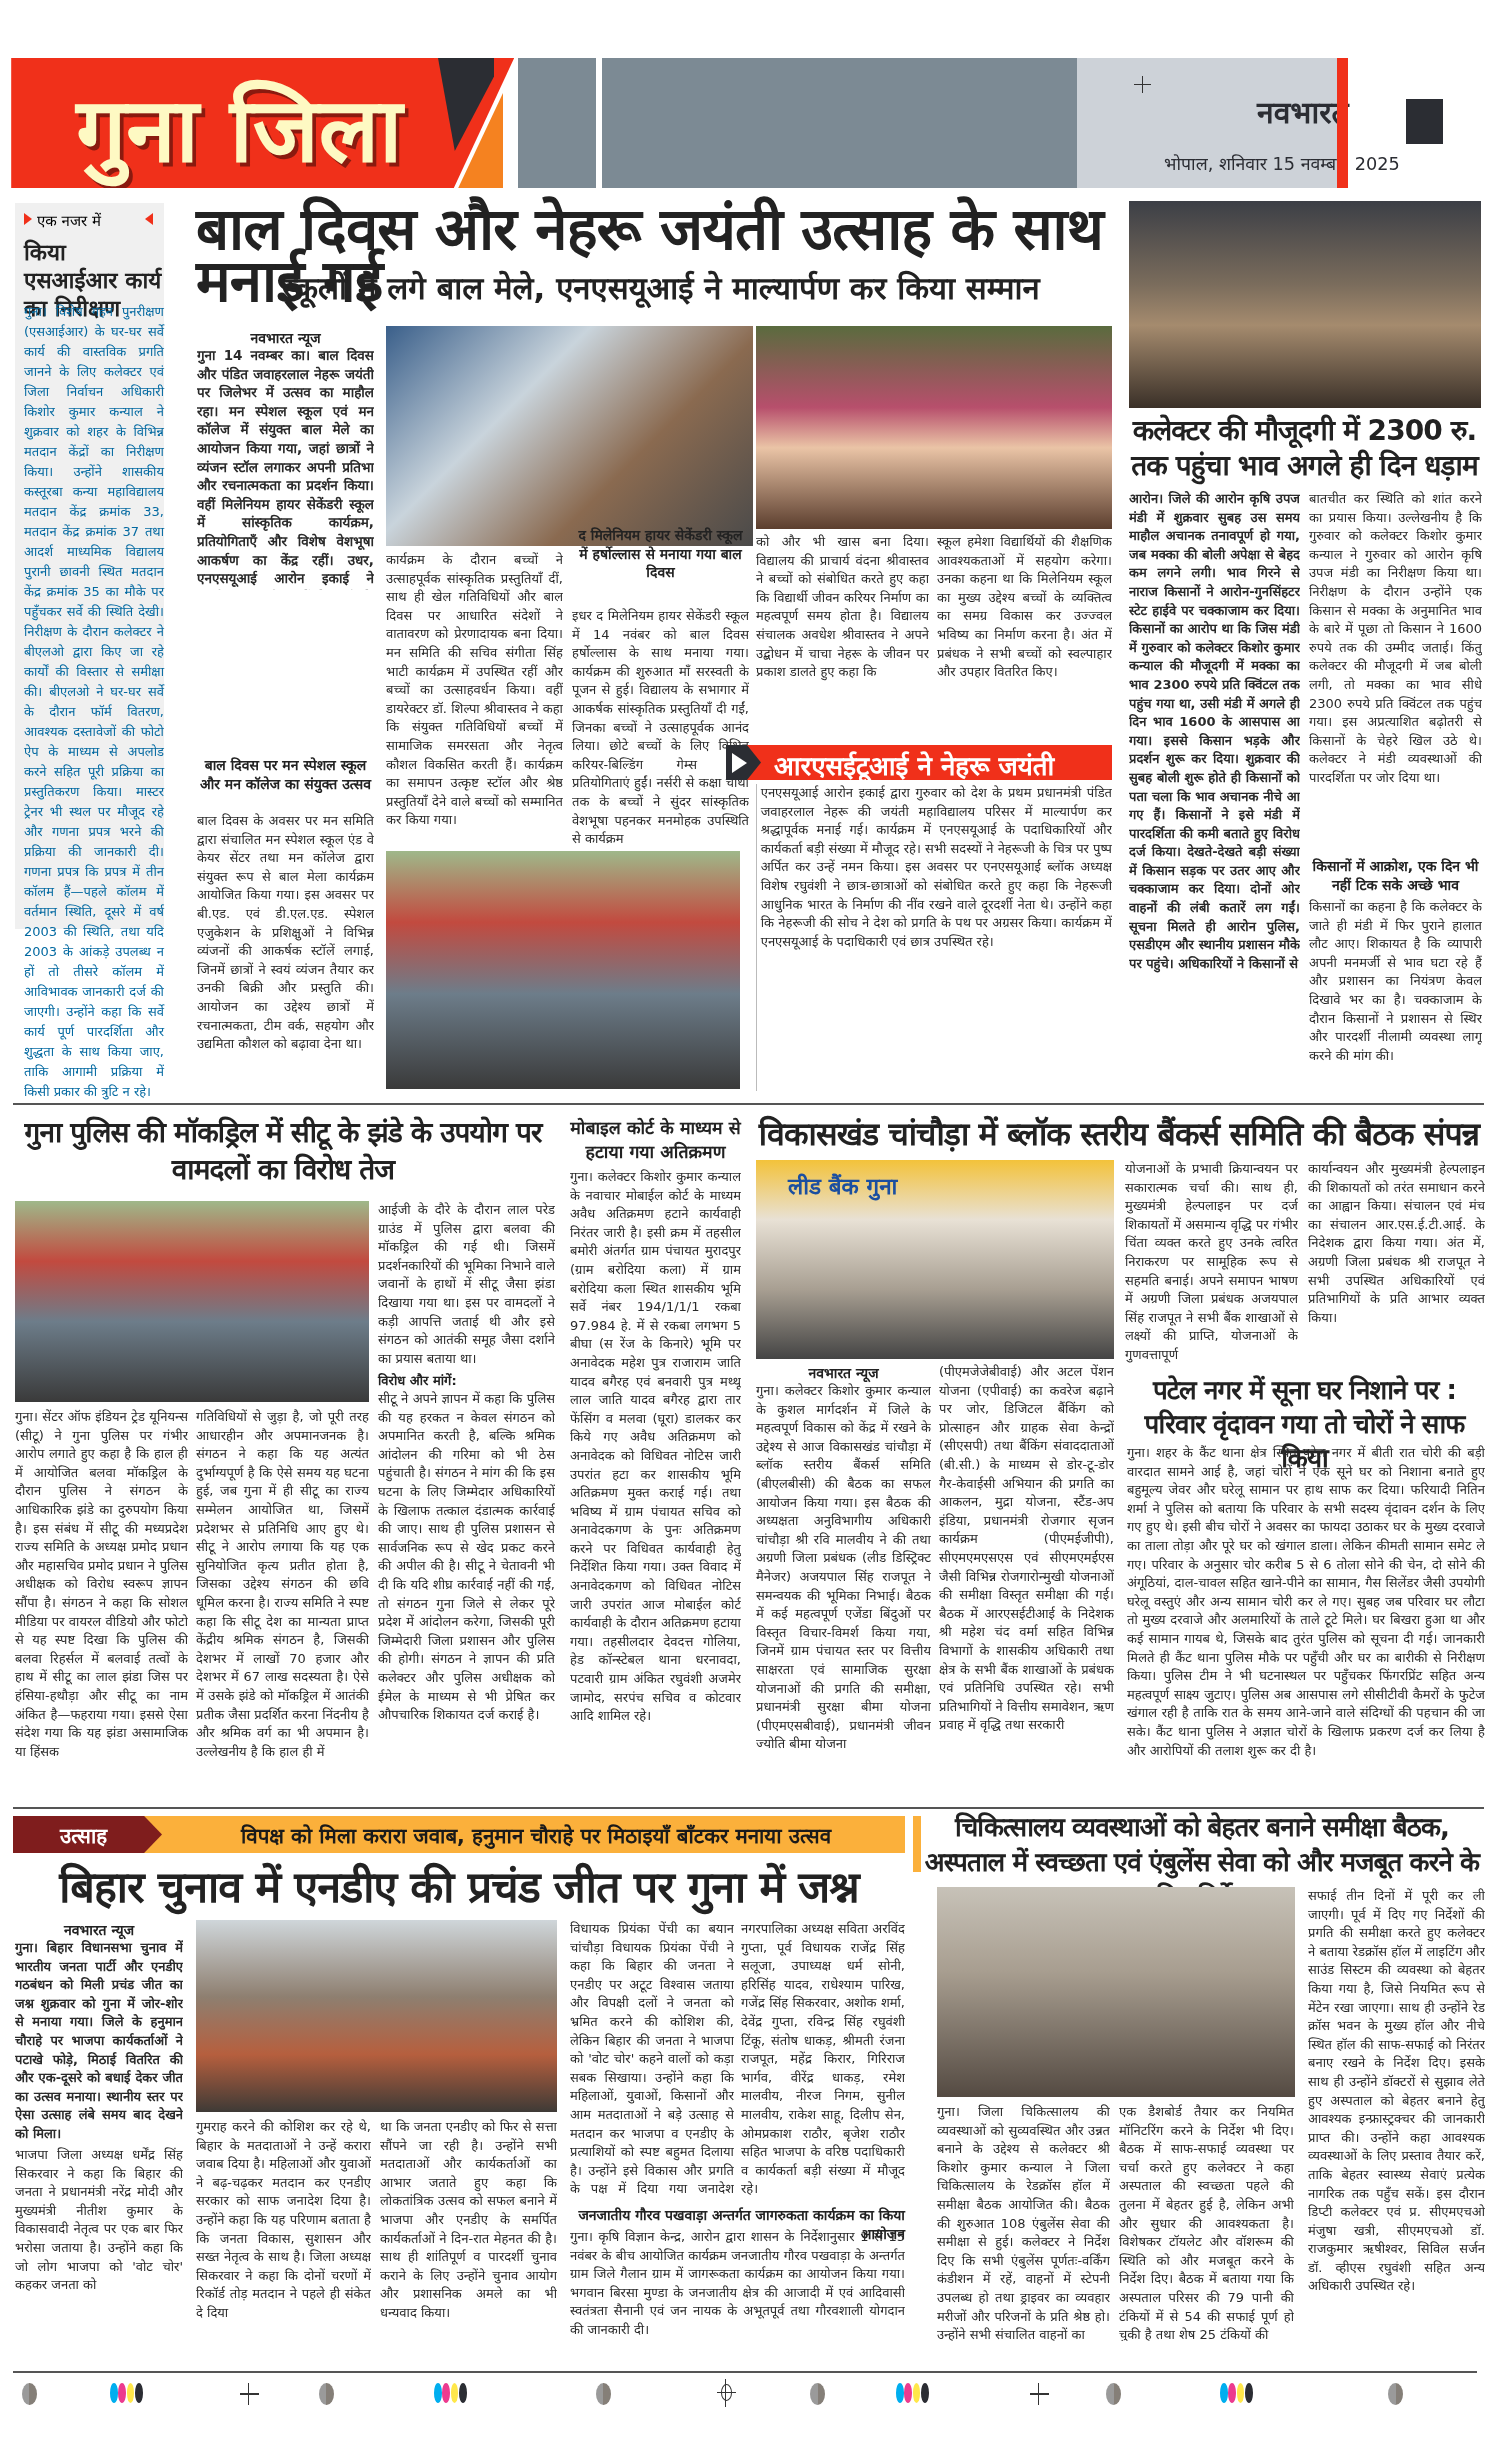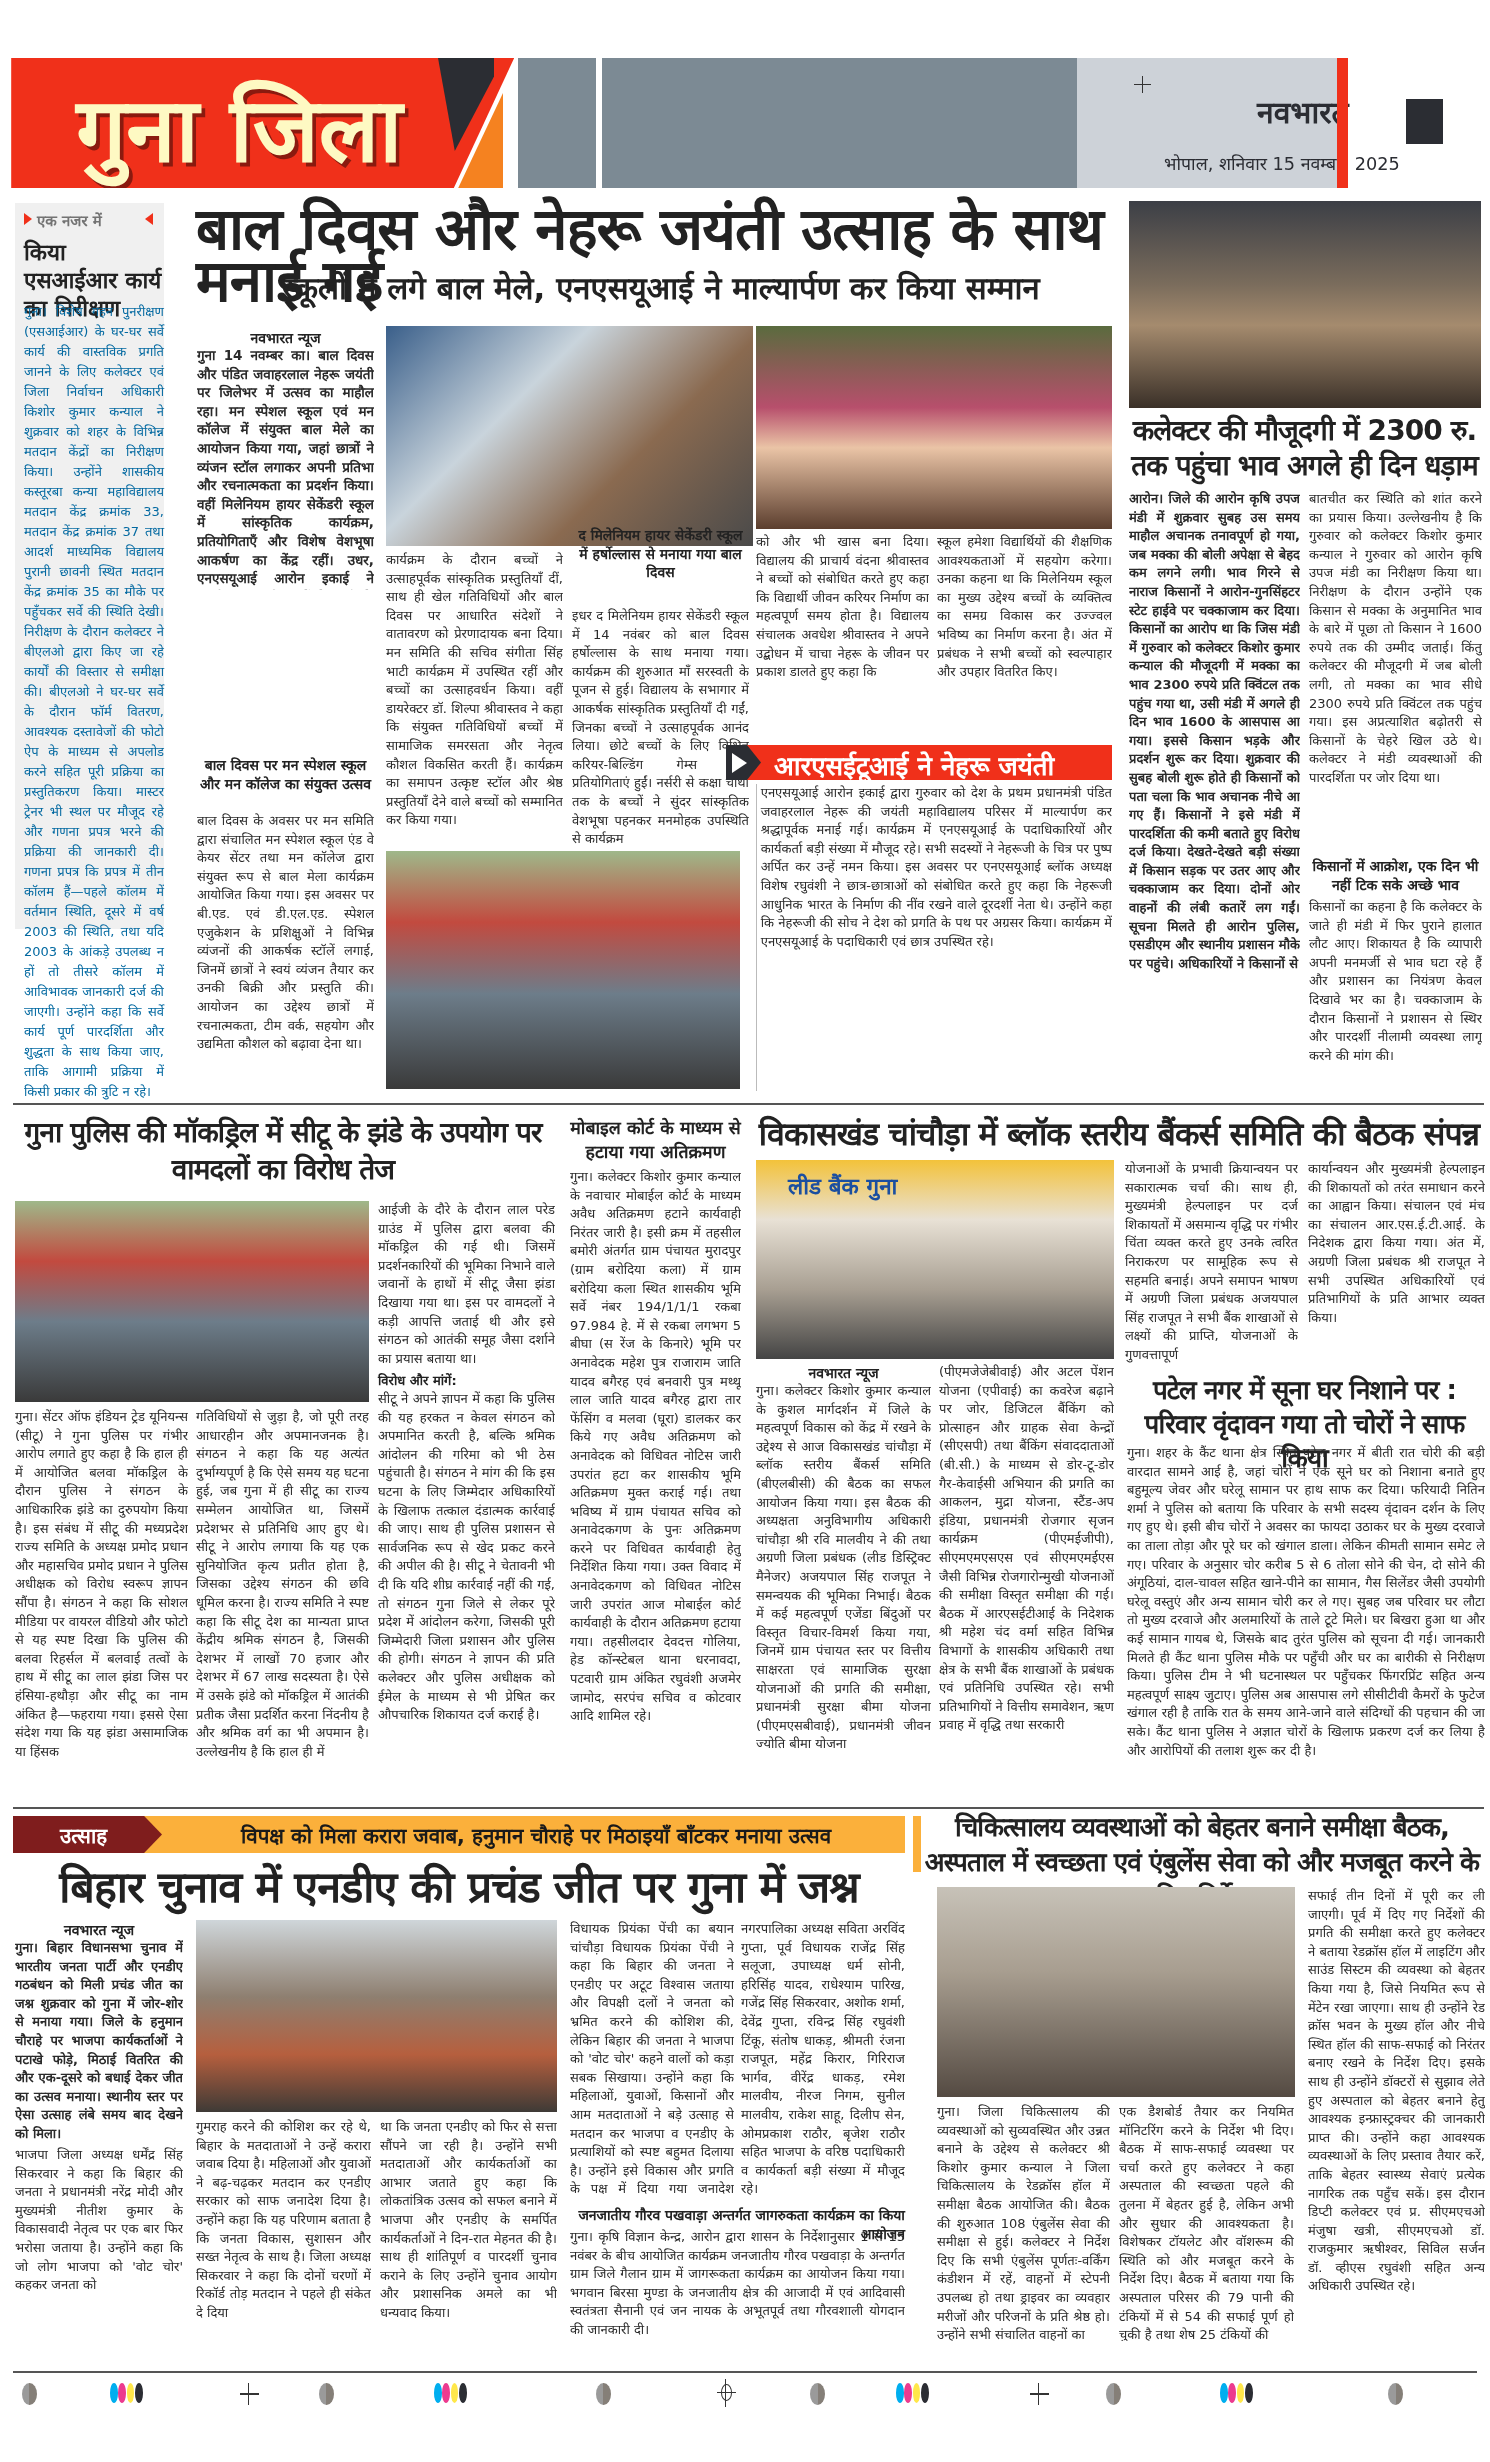--- a/index.html
+++ b/index.html
@@ -10,21 +10,21 @@
 .mast-dark{left:438px;top:58px;width:56px;height:93px;background:#2b2d33;clip-path:polygon(0 0,100% 0,100% 20%,30% 100%)}
 .mast-orange{left:447px;top:93px;width:56px;height:95px;background:#f58220;clip-path:polygon(100% 0,100% 100%,20% 100%)}
 .mast-photo1{left:518px;top:58px;width:78px;height:130px;background:linear-gradient(180deg,#6aa8e0 0%,#cfe3f3 40%,#b87a55 60%,#8a5a3a 100%)}
 .mast-photo2{left:602px;top:58px;width:475px;height:130px;background:linear-gradient(180deg,#3d87c9 0%,#a9d0ec 50%,#e8eef2 70%,#cfd5da 100%)}
 .mast-right{left:1077px;top:58px;width:261px;height:130px;background:#cdd2d8}
 .mast-rbar{left:1337px;top:58px;width:11.2px;height:130px;background:#f0301a}
 .brand{left:1257px;top:91px;font-size:30px;font-weight:bold;color:#2b2d33;font-family:"DejaVu Serif",serif}
 .brand-sq{left:1406px;top:99px;width:37px;height:45px;background:#2b2d33}
 .date{left:1164px;top:151px;font-size:17.7px;color:#2b2d33}
 .sidebar-box{left:15px;top:203px;width:149px;height:726px;background:#f0f0f0}
-.side-head{left:37px;top:210px;font-size:15px;color:#737373;font-weight:bold}
+.side-head{left:37px;top:210px;font-size:15px;color:#000000;font-weight:normal}
 .tri-r{width:0;height:0;border-top:6.5px solid transparent;border-bottom:6.5px solid transparent;border-left:8.4px solid #f0301a}
 .tri-l{width:0;height:0;border-top:6.5px solid transparent;border-bottom:6.5px solid transparent;border-right:8.4px solid #f0301a}
 .side-title{left:24px;top:238px;width:140px;font-size:22.4px;font-weight:bold;line-height:28px;color:#222}
 .side-body{left:24px;top:302px;width:140px;font-size:13px;line-height:20px;text-align:justify;color:#0369a1}
 .headline-big{font-weight:bold;color:#222;letter-spacing:-0.9px}
 .h1{left:196px;top:203px;width:931px;font-size:58px;line-height:52px;}
 .h1sub{left:270px;top:270px;width:782px;font-size:31px;line-height:37px;text-align:center;font-weight:bold}
 .body{font-size:13px;line-height:18.6px;text-align:justify;color:#2a2a2a}
 .byline{font-size:14px;font-weight:bold;text-align:center}
 .photo{background:#7c8a94;overflow:hidden}

